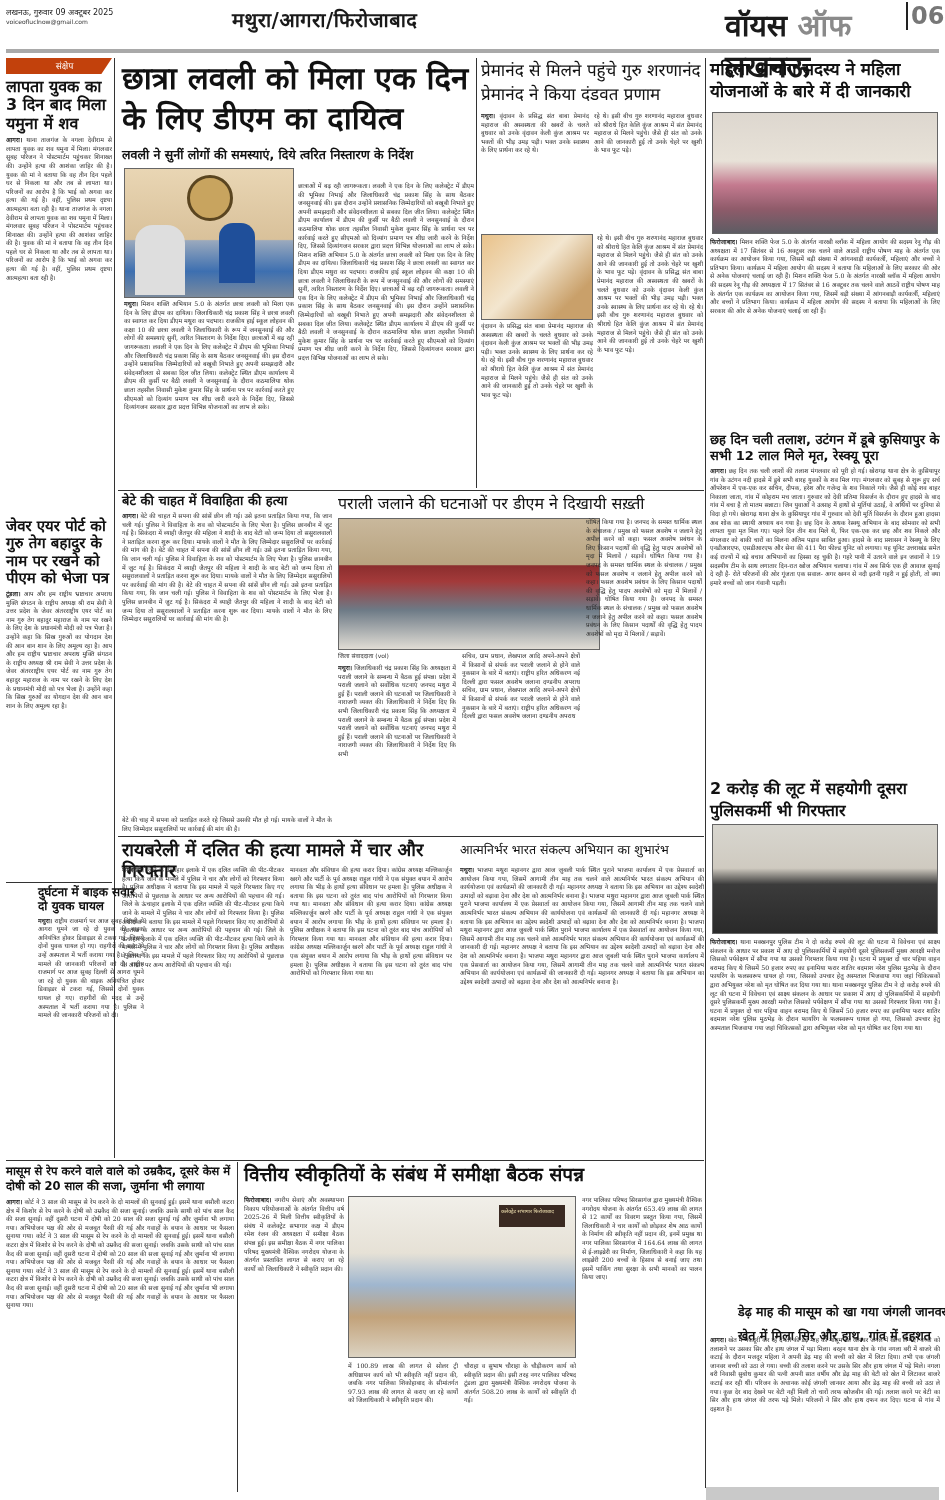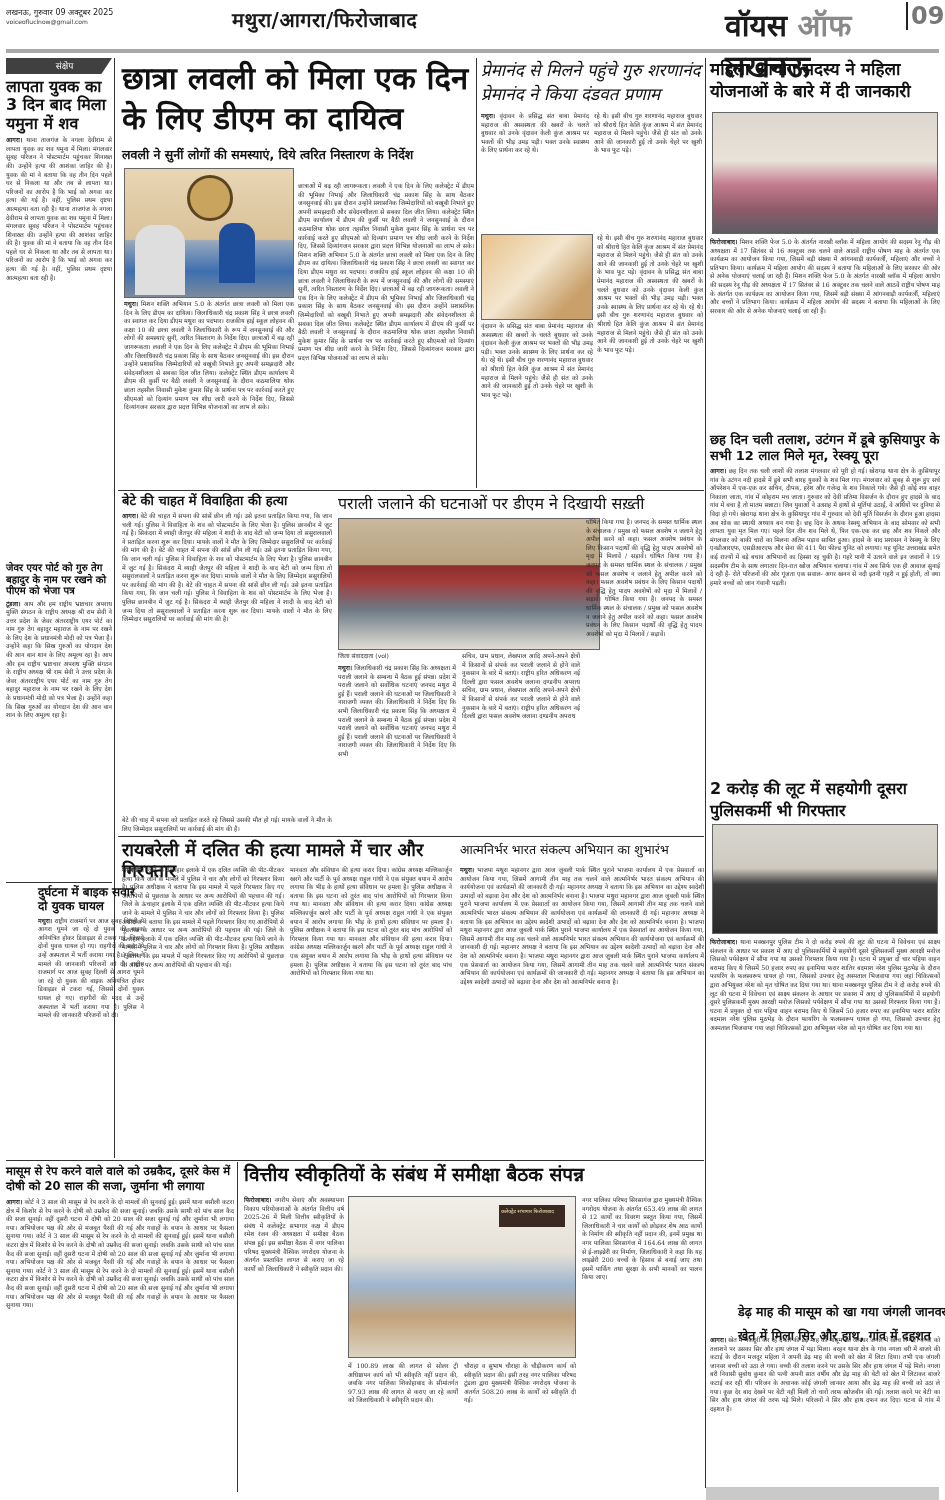--- a/index.html
+++ b/index.html
@@ -13,66 +13,66 @@
   .masthead-page { left: 906px; top: 2px; font-size: 24px; font-weight: bold; color: #777; border-left: 2px solid #222; padding-left: 3px; }
   .top-rule { left: 6px; top: 49px; width: 933px; height: 4px; background: #a9a9a9; }
   .vrule { width: 1px; background: #333; }
   .hrule { height: 1px; background: #333; }
   .col-text { font-size: 6.2px; line-height: 8.6px; color: #2a2a2a; text-align: justify; overflow: hidden; font-family: "DejaVu Serif", serif; }
   .col-text .dateline { font-weight: bold; }
   .head-xl { font-weight: bold; line-height: 1.15; color: #111; }
   .head-light { font-weight: normal; line-height: 1.2; color: #111; }
   .photo { background: linear-gradient(135deg, #c7a37a 0%, #e7d2b2 40%, #a9b7c4 70%, #7a8aa0 100%); border: 1px solid #666; overflow: hidden; }
   .photo-caption { font-size: 6px; color: #333; }
-  .sankshep-bar { left: 6px; top: 58px; width: 106px; height: 16px; background: #404040; color: #fff; font-size: 9px; text-align: center; line-height: 16px; clip-path: polygon(0 0, 100% 0, 90% 100%, 0 100%); padding-left: 11px; }
+  .sankshep-bar { left: 6px; top: 58px; width: 106px; height: 16px; background: #c2410c; color: #fff; font-size: 9px; text-align: center; line-height: 16px; clip-path: polygon(0 0, 100% 0, 90% 100%, 0 100%); padding-left: 11px; }
   .bottom-bar { left: 706px; top: 1487px; width: 233px; height: 13px; background: #c9c9c9; }
 </style>
 </head>
 <body>
 
 <div class="abs masthead-date">लखनऊ, गुरुवार 09 अक्टूबर 2025</div>
 <div class="abs masthead-email">voiceofluclnow@gmail.com</div>
 <div class="abs masthead-section">मथुरा/आगरा/फिरोजाबाद</div>
 <div class="abs masthead-brand">
   <span>वॉयस</span>
   <span class="light">ऑफ</span>
   <span>लखनऊ</span>
 </div>
-<div class="abs masthead-page">09</div>
+<div class="abs masthead-page">06</div>
 <div class="abs top-rule"></div>
 
 <div class="abs sankshep-bar">संक्षेप</div>
 <div class="abs vrule" style="left:114px; top:58px; height:1100px;"></div>
 
 <div class="abs" style="left:6px; top:78px; width:106px;">
   <div class="head-xl" style="font-size:16px;">लापता युवक का 3 दिन बाद मिला यमुना में शव</div>
   <div class="col-text" style="height:380px; margin-top:3px;"><span class="dateline">आगरा।</span> <span>थाना ताजगंज के नगला देवीराम से लापता युवक का शव यमुना में मिला। मंगलवार सुबह परिजन ने पोस्टमार्टम पहुंचकर शिनाख्त की। उन्होंने हत्या की आशंका जाहिर की है। युवक की मां ने बताया कि वह तीन दिन पहले घर से निकला था और तब से लापता था। परिजनों का आरोप है कि भाई को अगवा कर हत्या की गई है। वहीं, पुलिस प्रथम दृष्टया आत्महत्या बता रही है।</span> <span>थाना ताजगंज के नगला देवीराम से लापता युवक का शव यमुना में मिला। मंगलवार सुबह परिजन ने पोस्टमार्टम पहुंचकर शिनाख्त की। उन्होंने हत्या की आशंका जाहिर की है। युवक की मां ने बताया कि वह तीन दिन पहले घर से निकला था और तब से लापता था। परिजनों का आरोप है कि भाई को अगवा कर हत्या की गई है। वहीं, पुलिस प्रथम दृष्टया आत्महत्या बता रही है।</span></div>
 </div>
 <div class="abs" style="left:6px; top:518px; width:106px;">
-  <div class="head-xl" style="font-size:10px;margin-top:44px;">जेवर एयर पोर्ट को गुरु तेग बहादुर के नाम पर रखने को पीएम को भेजा पत्र</div>
+  <div class="head-xl" style="font-size:15px;">जेवर एयर पोर्ट को गुरु तेग बहादुर के नाम पर रखने को पीएम को भेजा पत्र</div>
   <div class="col-text" style="height:320px; margin-top:3px;"><span class="dateline">टूंडला।</span> <span>आप और हम राष्ट्रीय भ्रष्टाचार अपराध मुक्ति संगठन के राष्ट्रीय अध्यक्ष श्री राम सेवी ने उत्तर प्रदेश के जेवर अंतरराष्ट्रीय एयर पोर्ट का नाम गुरु तेग बहादुर महाराज के नाम पर रखने के लिए देश के प्रधानमंत्री मोदी को पत्र भेजा है। उन्होंने कहा कि सिख गुरुओं का योगदान देश की आन बान शान के लिए अमूल्य रहा है।</span> <span>आप और हम राष्ट्रीय भ्रष्टाचार अपराध मुक्ति संगठन के राष्ट्रीय अध्यक्ष श्री राम सेवी ने उत्तर प्रदेश के जेवर अंतरराष्ट्रीय एयर पोर्ट का नाम गुरु तेग बहादुर महाराज के नाम पर रखने के लिए देश के प्रधानमंत्री मोदी को पत्र भेजा है। उन्होंने कहा कि सिख गुरुओं का योगदान देश की आन बान शान के लिए अमूल्य रहा है।</span></div>
 </div>
 <div class="abs hrule" style="left:6px; top:882px; width:106px;"></div>
 <div class="abs" style="left:6px; top:886px; width:106px;margin-left:32px;">
   <div class="head-xl" style="font-size:12px;">दुर्घटना में बाइक सवार दो युवक घायल</div>
   <div class="col-text" style="height:224px; margin-top:3px;"><span class="dateline">मथुरा।</span> <span>राष्ट्रीय राजमार्ग पर आज सुबह दिल्ली से आगरा घूमने जा रहे दो युवक की बाइक अनियंत्रित होकर डिवाइडर से टकरा गई, जिससे दोनों युवक घायल हो गए। राहगीरों की मदद से उन्हें अस्पताल में भर्ती कराया गया है। पुलिस ने मामले की जानकारी परिजनों को दी।</span> <span>राष्ट्रीय राजमार्ग पर आज सुबह दिल्ली से आगरा घूमने जा रहे दो युवक की बाइक अनियंत्रित होकर डिवाइडर से टकरा गई, जिससे दोनों युवक घायल हो गए। राहगीरों की मदद से उन्हें अस्पताल में भर्ती कराया गया है। पुलिस ने मामले की जानकारी परिजनों को दी।</span></div>
 </div>
 
 <div class="abs head-xl" style="left:122px; top:58px; width:355px; font-size:31px; line-height:40px;">छात्रा लवली को मिला एक दिन के लिए डीएम का दायित्व</div>
 <div class="abs head-xl" style="left:122px; top:148px; width:355px; font-size:12.5px;">लवली ने सुनीं लोगों की समस्याएं, दिये त्वरित निस्तारण के निर्देश</div>
 <div class="abs photo" style="left:124px; top:168px; width:170px; height:130px; background: linear-gradient(180deg,#e9d6b4 0%,#d9c19a 55%,#9aa9bd 56%,#3d6fb0 80%,#7b8b9e 100%);" title="Student Lovely seated at DM desk with official">
   <div style="position:absolute; left:62px; top:6px; width:46px; height:46px; border-radius:50%; border:3px solid #5a4520; background:#c8a45f;"></div>
   <div style="position:absolute; left:94px; top:54px; width:36px; height:60px; border-radius:14px 14px 0 0; background:#1f4f9a;"></div>
   <div style="position:absolute; left:10px; top:56px; width:50px; height:70px; border-radius:18px 18px 0 0; background:#dedede;"></div>
 </div>
 <div class="abs col-text" style="left:124px; top:300px; width:170px; height:188px;"><span class="dateline">मथुरा।</span> <span>मिशन शक्ति अभियान 5.0 के अंतर्गत छात्रा लवली को मिला एक दिन के लिए डीएम का दायित्व। जिलाधिकारी चंद्र प्रकाश सिंह ने छात्रा लवली का स्वागत कर दिया डीएम मथुरा का पदभार। राजकीय हाई स्कूल लोहवन की कक्षा 10 की छात्रा लवली ने जिलाधिकारी के रूप में जनसुनवाई की और लोगों की समस्याएं सुनीं, त्वरित निस्तारण के निर्देश दिए।</span> <span>छात्राओं में बढ़ रही जागरूकता। लवली ने एक दिन के लिए कलेक्ट्रेट में डीएम की भूमिका निभाई और जिलाधिकारी चंद्र प्रकाश सिंह के साथ बैठकर जनसुनवाई की। इस दौरान उन्होंने प्रशासनिक जिम्मेदारियों को बखूबी निभाते हुए अपनी समझदारी और संवेदनशीलता से सबका दिल जीत लिया। कलेक्ट्रेट स्थित डीएम कार्यालय में डीएम की कुर्सी पर बैठी लवली ने जनसुनवाई के दौरान कठमालिया थोक छाता तहसील निवासी मुकेश कुमार सिंह के प्रार्थना पत्र पर कार्रवाई करते हुए सीएमओ को दिव्यांग प्रमाण पत्र शीघ्र जारी करने के निर्देश दिए, जिससे दिव्यांगजन सरकार द्वारा प्रदत्त विभिन्न योजनाओं का लाभ ले सके।</span></div>
 <div class="abs col-text" style="left:298px; top:182px; width:176px; height:306px;"><span>छात्राओं में बढ़ रही जागरूकता। लवली ने एक दिन के लिए कलेक्ट्रेट में डीएम की भूमिका निभाई और जिलाधिकारी चंद्र प्रकाश सिंह के साथ बैठकर जनसुनवाई की। इस दौरान उन्होंने प्रशासनिक जिम्मेदारियों को बखूबी निभाते हुए अपनी समझदारी और संवेदनशीलता से सबका दिल जीत लिया। कलेक्ट्रेट स्थित डीएम कार्यालय में डीएम की कुर्सी पर बैठी लवली ने जनसुनवाई के दौरान कठमालिया थोक छाता तहसील निवासी मुकेश कुमार सिंह के प्रार्थना पत्र पर कार्रवाई करते हुए सीएमओ को दिव्यांग प्रमाण पत्र शीघ्र जारी करने के निर्देश दिए, जिससे दिव्यांगजन सरकार द्वारा प्रदत्त विभिन्न योजनाओं का लाभ ले सके।</span> <span>मिशन शक्ति अभियान 5.0 के अंतर्गत छात्रा लवली को मिला एक दिन के लिए डीएम का दायित्व। जिलाधिकारी चंद्र प्रकाश सिंह ने छात्रा लवली का स्वागत कर दिया डीएम मथुरा का पदभार। राजकीय हाई स्कूल लोहवन की कक्षा 10 की छात्रा लवली ने जिलाधिकारी के रूप में जनसुनवाई की और लोगों की समस्याएं सुनीं, त्वरित निस्तारण के निर्देश दिए।</span> <span>छात्राओं में बढ़ रही जागरूकता। लवली ने एक दिन के लिए कलेक्ट्रेट में डीएम की भूमिका निभाई और जिलाधिकारी चंद्र प्रकाश सिंह के साथ बैठकर जनसुनवाई की। इस दौरान उन्होंने प्रशासनिक जिम्मेदारियों को बखूबी निभाते हुए अपनी समझदारी और संवेदनशीलता से सबका दिल जीत लिया। कलेक्ट्रेट स्थित डीएम कार्यालय में डीएम की कुर्सी पर बैठी लवली ने जनसुनवाई के दौरान कठमालिया थोक छाता तहसील निवासी मुकेश कुमार सिंह के प्रार्थना पत्र पर कार्रवाई करते हुए सीएमओ को दिव्यांग प्रमाण पत्र शीघ्र जारी करने के निर्देश दिए, जिससे दिव्यांगजन सरकार द्वारा प्रदत्त विभिन्न योजनाओं का लाभ ले सके।</span></div>
 <div class="abs vrule" style="left:476px; top:58px; height:430px;"></div>
 
-<div class="abs head-light" style="left:481px; top:58px; width:220px; font-size:17px; line-height:24px;font-style:italic;">प्रेमानंद से मिलने पहुंचे गुरु शरणानंद प्रेमानंद ने किया दंडवत प्रणाम</div>
+<div class="abs head-light" style="left:481px; top:58px; width:220px; font-size:17px; line-height:24px;">प्रेमानंद से मिलने पहुंचे गुरु शरणानंद प्रेमानंद ने किया दंडवत प्रणाम</div>
 <div class="abs col-text" style="left:481px; top:112px; width:108px; height:120px;"><span class="dateline">मथुरा।</span> <span>वृंदावन के प्रसिद्ध संत बाबा प्रेमानंद महाराज की अस्वस्थता की खबरों के चलते बुधवार को उनके वृंदावन केली कुंज आश्रम पर भक्तों की भीड़ उमड़ पड़ी। भक्त उनके स्वास्थ्य के लिए प्रार्थना कर रहे थे।</span></div>
 <div class="abs col-text" style="left:594px; top:112px; width:108px; height:120px;">रहे थे। इसी बीच गुरु शरणानंद महाराज बुधवार को श्रीराधे हित केलि कुंज आश्रम में संत प्रेमानंद महाराज से मिलने पहुंचे। जैसे ही संत को उनके आने की जानकारी हुई तो उनके चेहरे पर खुशी के भाव फूट पड़े।</div>
 <div class="abs photo" style="left:481px; top:234px; width:112px; height:86px; background: linear-gradient(135deg,#e9c28a,#f3e6cf 45%,#c9a06a 80%);" title="Saints meeting at ashram"></div>
 <div class="abs col-text" style="left:481px; top:322px; width:112px; height:166px;"><span>वृंदावन के प्रसिद्ध संत बाबा प्रेमानंद महाराज की अस्वस्थता की खबरों के चलते बुधवार को उनके वृंदावन केली कुंज आश्रम पर भक्तों की भीड़ उमड़ पड़ी। भक्त उनके स्वास्थ्य के लिए प्रार्थना कर रहे थे।</span> <span>रहे थे। इसी बीच गुरु शरणानंद महाराज बुधवार को श्रीराधे हित केलि कुंज आश्रम में संत प्रेमानंद महाराज से मिलने पहुंचे। जैसे ही संत को उनके आने की जानकारी हुई तो उनके चेहरे पर खुशी के भाव फूट पड़े।</span></div>
 <div class="abs col-text" style="left:597px; top:234px; width:106px; height:254px;"><span>रहे थे। इसी बीच गुरु शरणानंद महाराज बुधवार को श्रीराधे हित केलि कुंज आश्रम में संत प्रेमानंद महाराज से मिलने पहुंचे। जैसे ही संत को उनके आने की जानकारी हुई तो उनके चेहरे पर खुशी के भाव फूट पड़े।</span> <span>वृंदावन के प्रसिद्ध संत बाबा प्रेमानंद महाराज की अस्वस्थता की खबरों के चलते बुधवार को उनके वृंदावन केली कुंज आश्रम पर भक्तों की भीड़ उमड़ पड़ी। भक्त उनके स्वास्थ्य के लिए प्रार्थना कर रहे थे।</span> <span>रहे थे। इसी बीच गुरु शरणानंद महाराज बुधवार को श्रीराधे हित केलि कुंज आश्रम में संत प्रेमानंद महाराज से मिलने पहुंचे। जैसे ही संत को उनके आने की जानकारी हुई तो उनके चेहरे पर खुशी के भाव फूट पड़े।</span></div>
 <div class="abs vrule" style="left:705px; top:58px; height:1430px;"></div>
 
 <div class="abs head-xl" style="left:710px; top:58px; width:230px; font-size:17px; line-height:22px;">महिला आयोग सदस्य ने महिला योजनाओं के बारे में दी जानकारी</div>
 <div class="abs photo" style="left:712px; top:112px; width:226px; height:122px; background: linear-gradient(180deg,#ddd7cf 0%,#e8e2d8 40%,#c47a8f 60%,#8f5b6a 80%,#5d5c63 100%);" title="Women commission meeting audience"></div>
 <div class="abs col-text" style="left:710px; top:238px; width:230px; height:190px;"><span class="dateline">फिरोजाबाद।</span> <span>मिशन शक्ति फेज 5.0 के अंतर्गत नारखी ब्लॉक में महिला आयोग की सदस्य रेनू गौड़ की अध्यक्षता में 17 सितंबर से 16 अक्टूबर तक चलने वाले आठवें राष्ट्रीय पोषण माह के अंतर्गत एक कार्यक्रम का आयोजन किया गया, जिसमें बड़ी संख्या में आंगनबाड़ी कार्यकर्त्री, महिलाएं और बच्चों ने प्रतिभाग किया। कार्यक्रम में महिला आयोग की सदस्य ने बताया कि महिलाओं के लिए सरकार की ओर से अनेक योजनाएं चलाई जा रही हैं।</span> <span>मिशन शक्ति फेज 5.0 के अंतर्गत नारखी ब्लॉक में महिला आयोग की सदस्य रेनू गौड़ की अध्यक्षता में 17 सितंबर से 16 अक्टूबर तक चलने वाले आठवें राष्ट्रीय पोषण माह के अंतर्गत एक कार्यक्रम का आयोजन किया गया, जिसमें बड़ी संख्या में आंगनबाड़ी कार्यकर्त्री, महिलाएं और बच्चों ने प्रतिभाग किया। कार्यक्रम में महिला आयोग की सदस्य ने बताया कि महिलाओं के लिए सरकार की ओर से अनेक योजनाएं चलाई जा रही हैं।</span></div>

